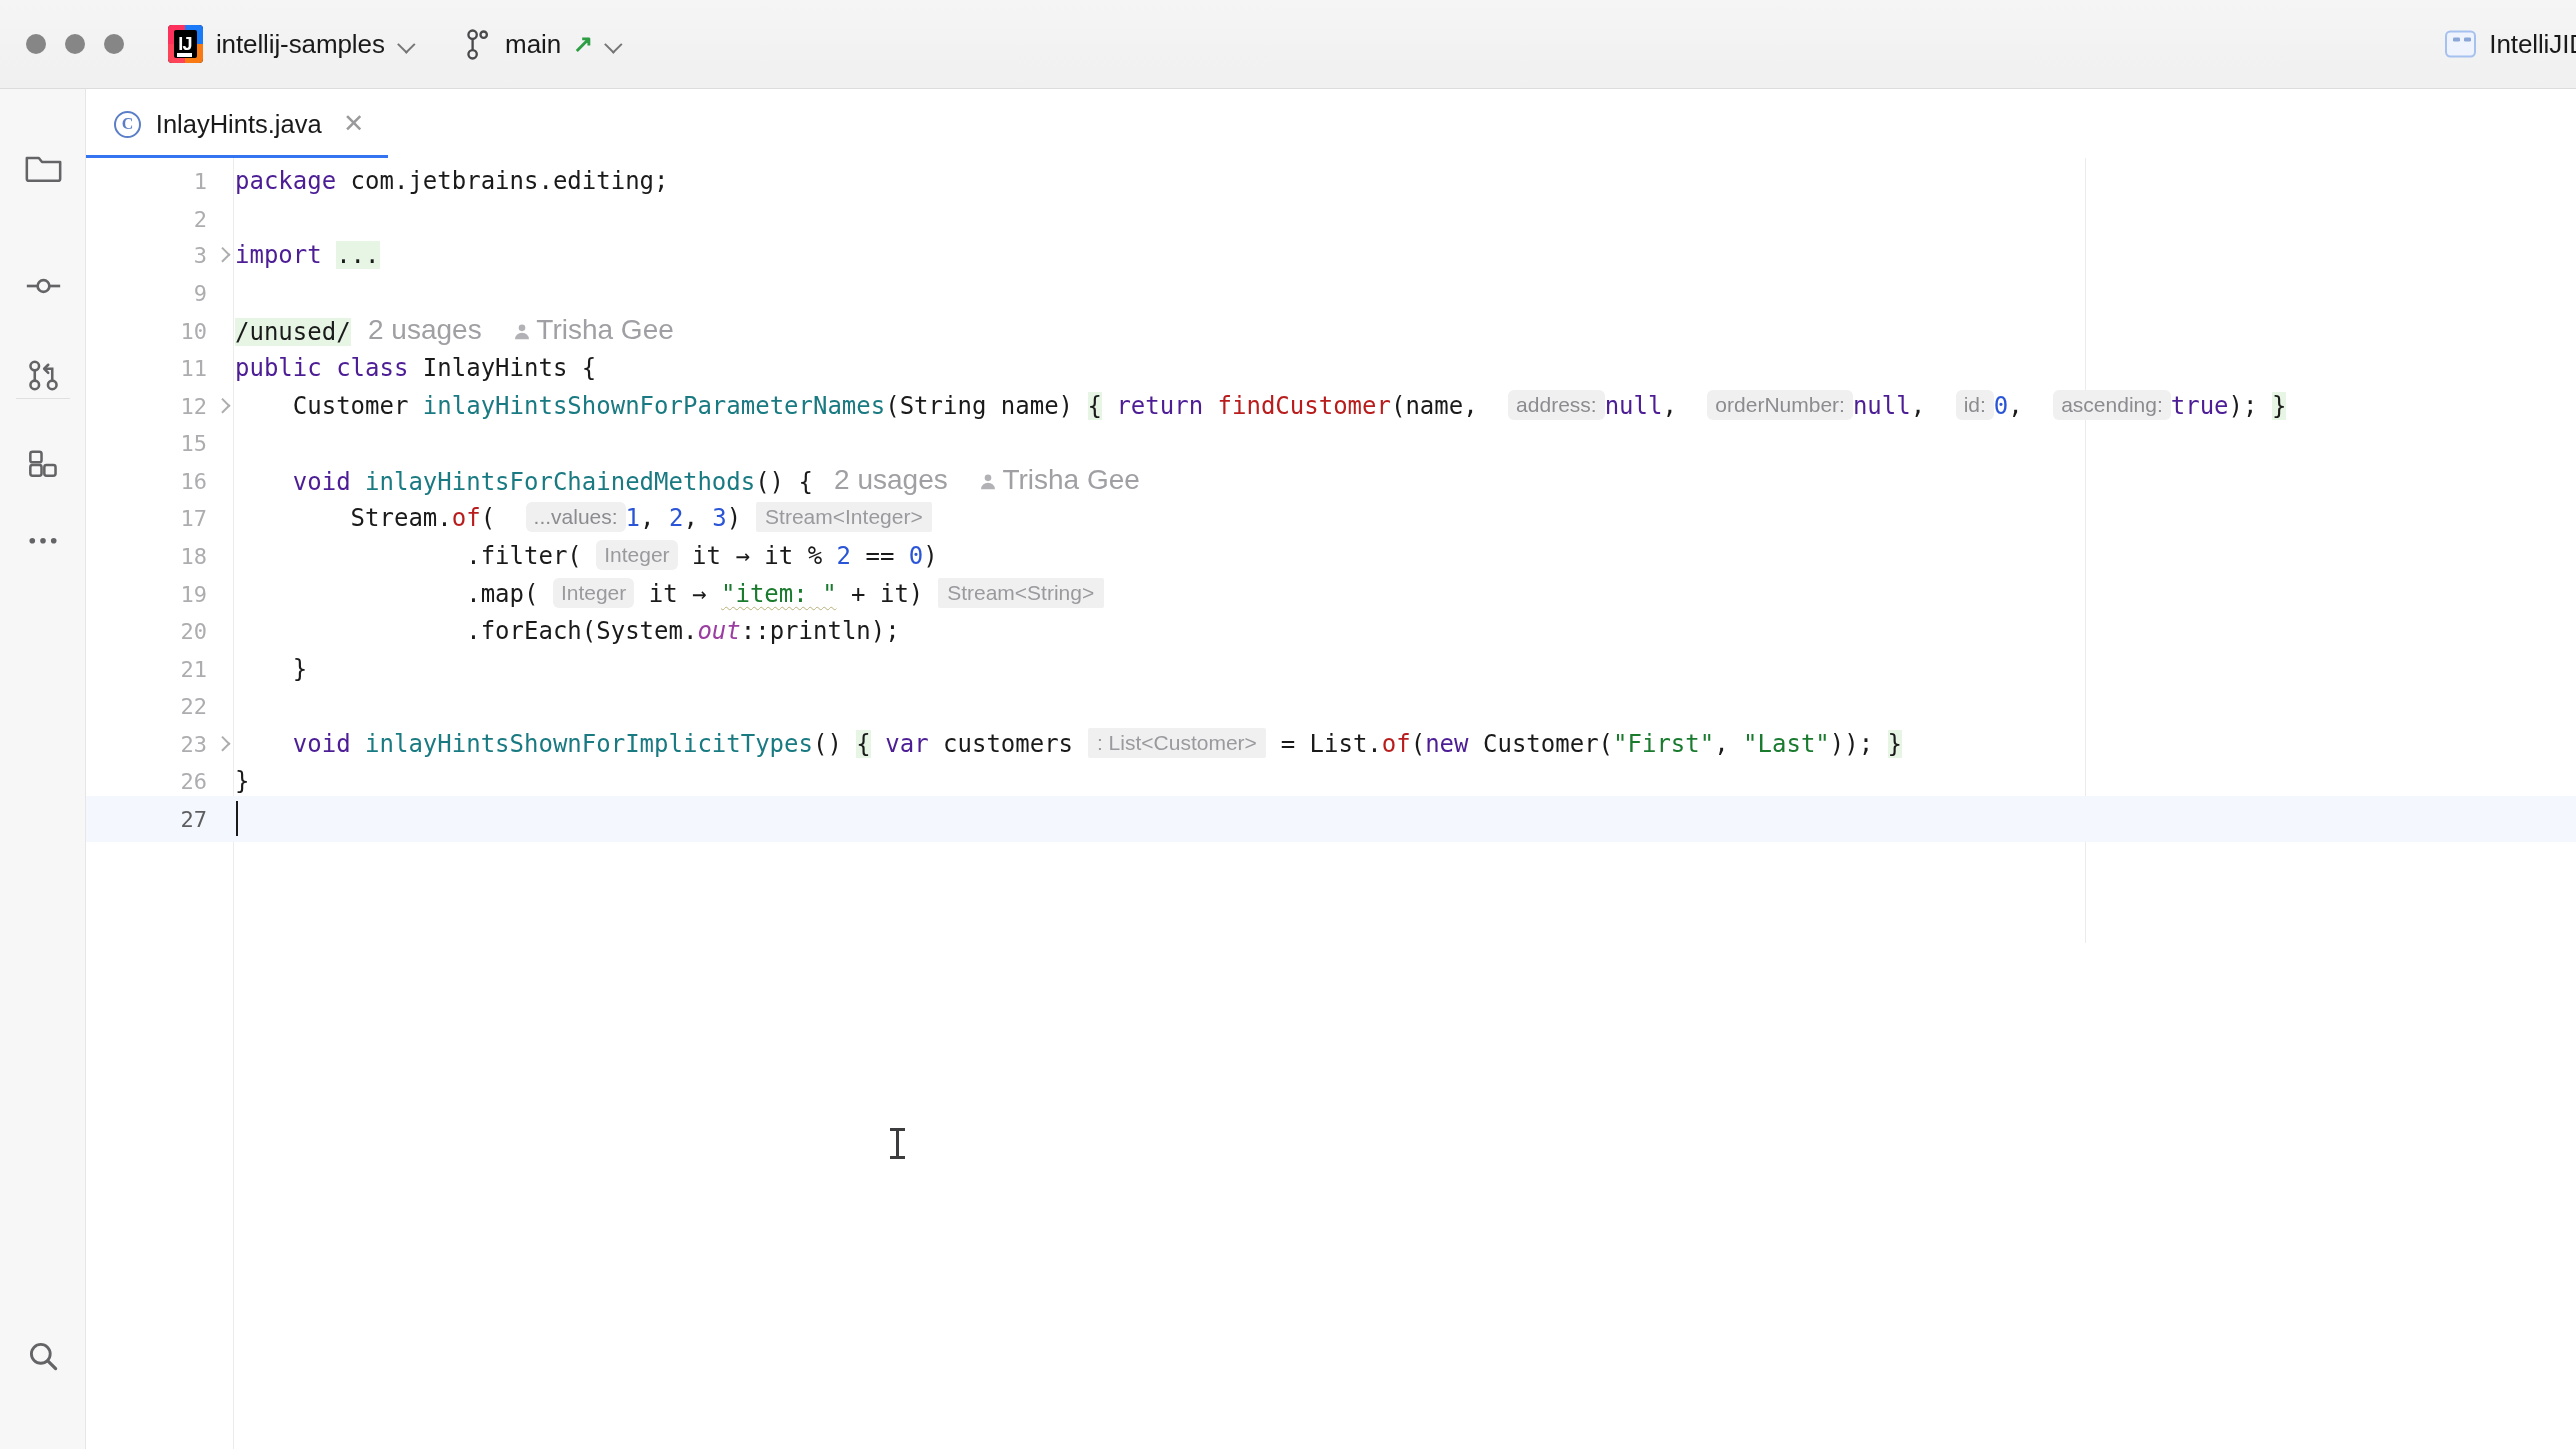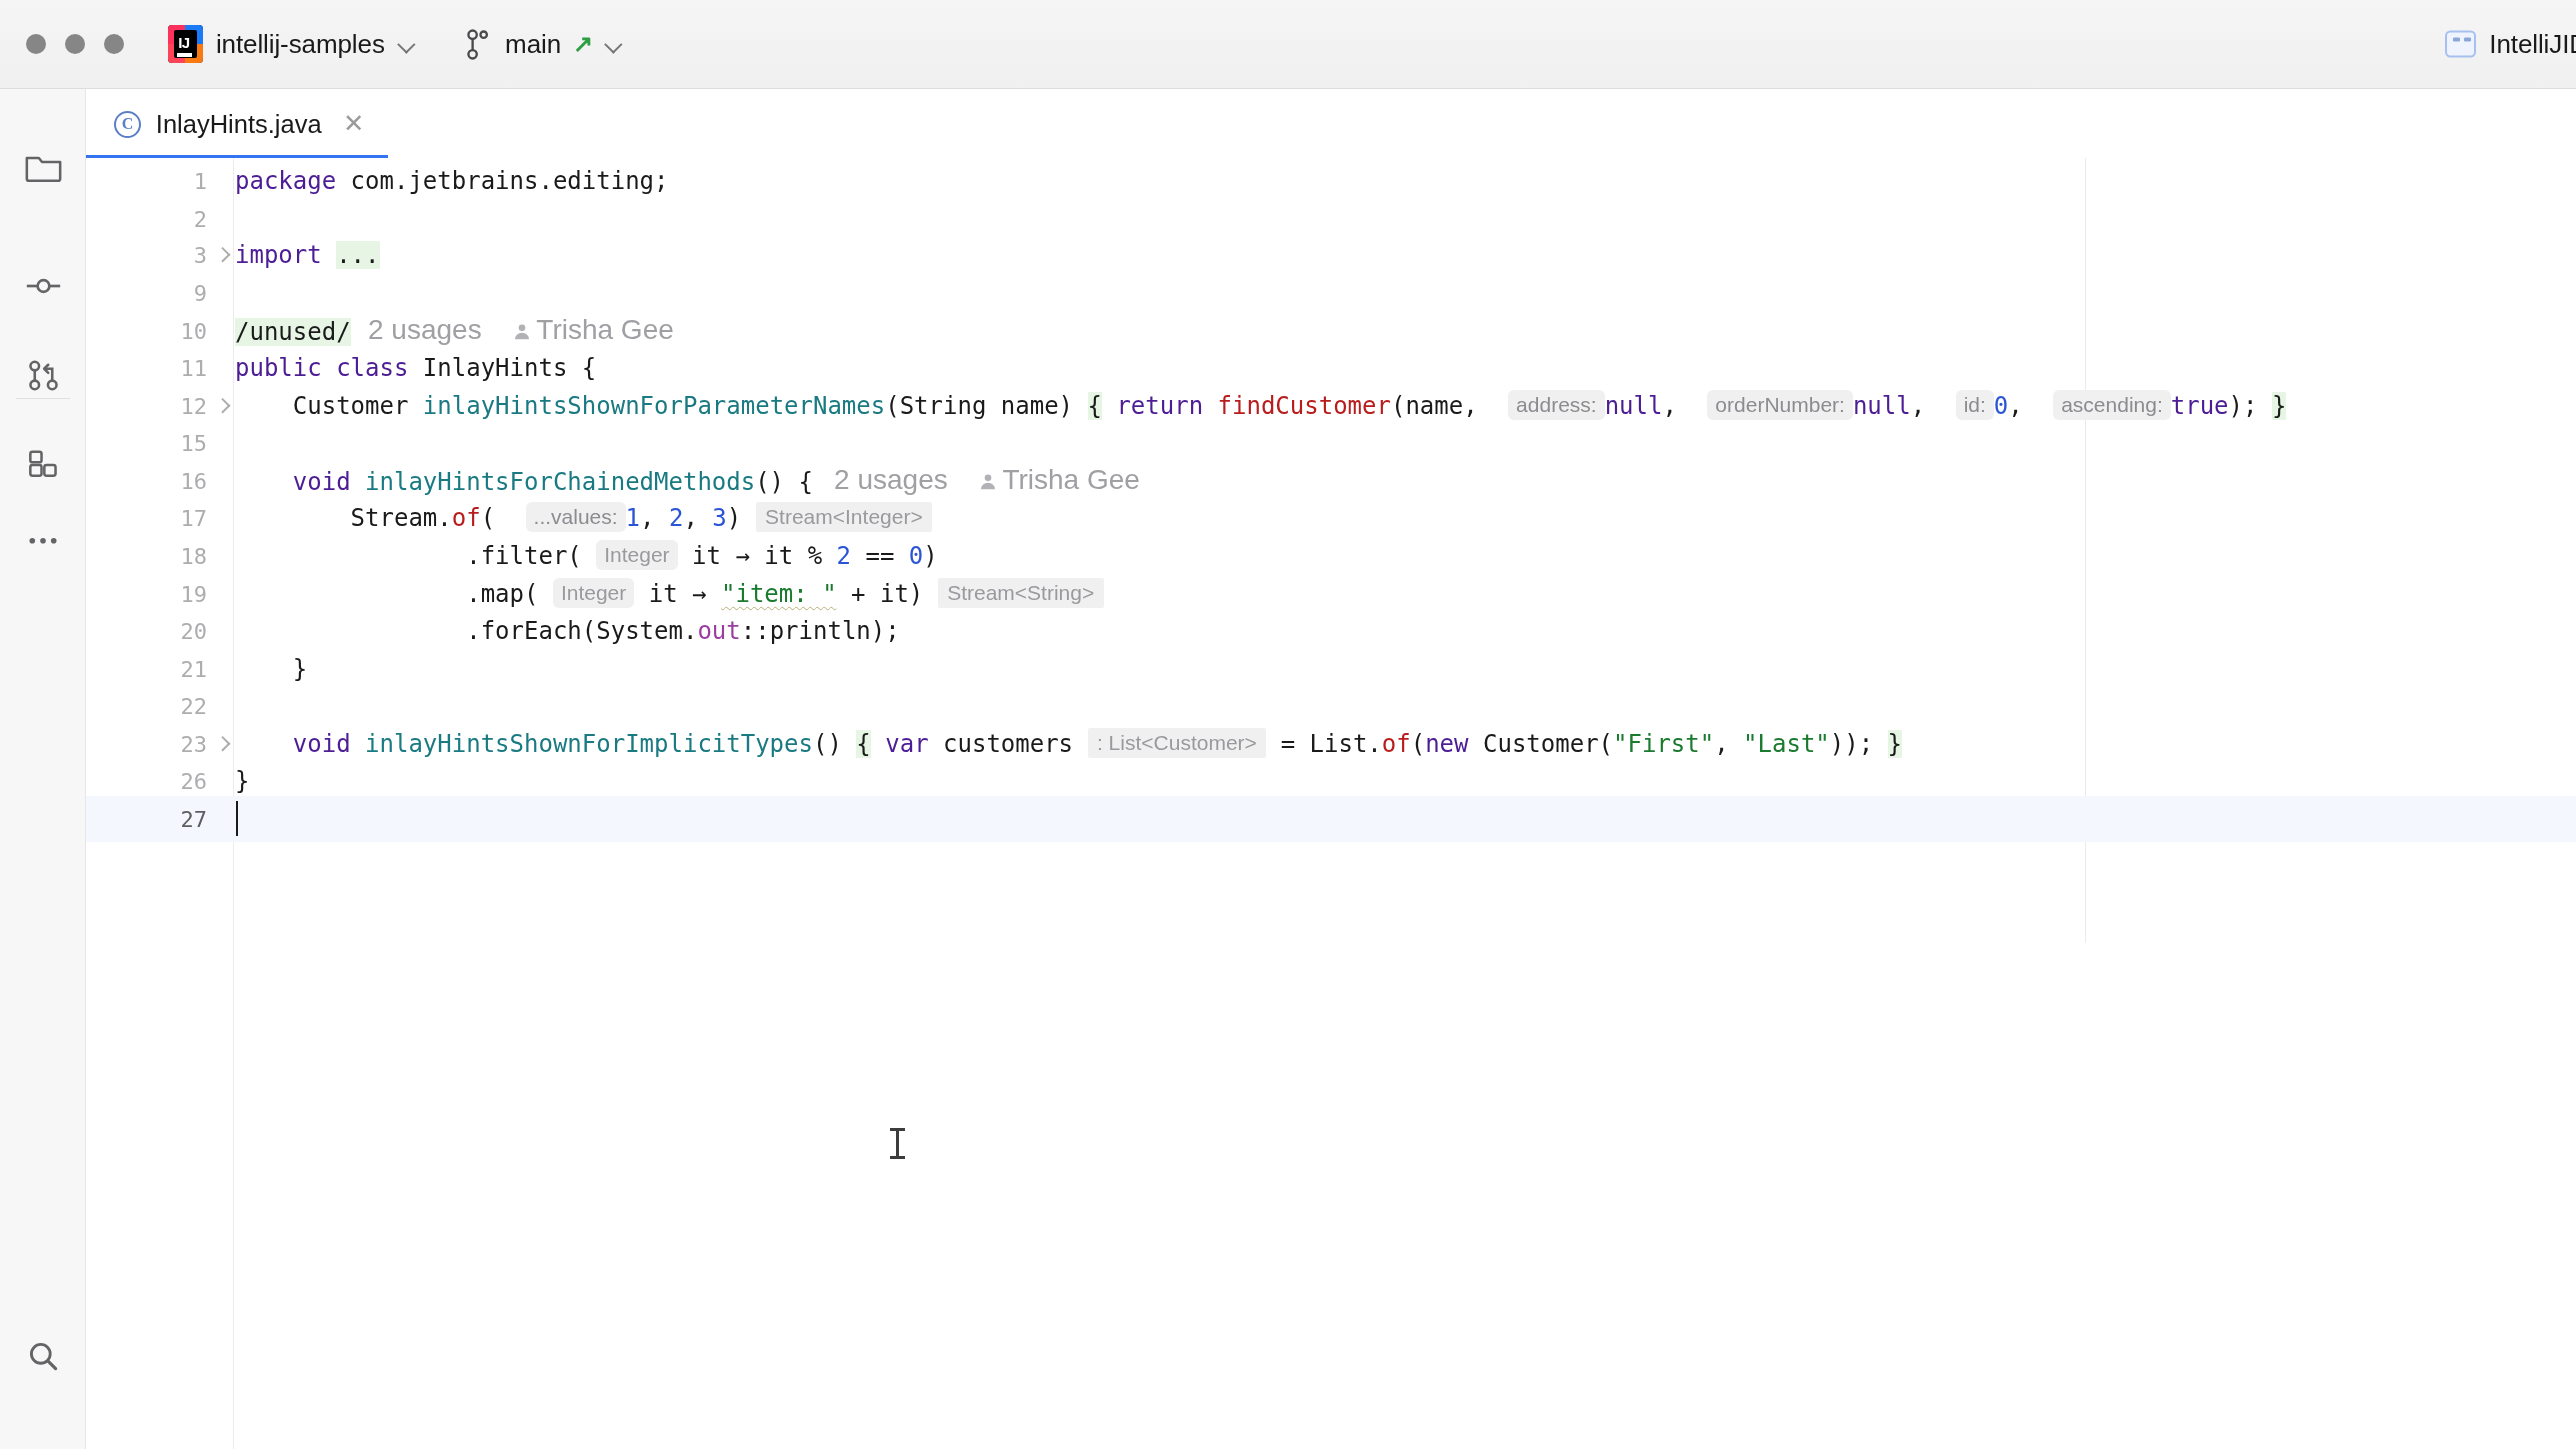--- a/index.html
+++ b/index.html
@@ -27,21 +27,21 @@
   }
   .jb-logo .q1{position:absolute; left:0; top:0; width:17.4px; height:19px; background:#fe315d;}
   .jb-logo .q2{position:absolute; right:0; top:0; width:17.4px; height:19px; background:#1a7af8;}
   .jb-logo .q3{position:absolute; left:0; bottom:0; width:17.4px; height:19px; background:#fd4357;}
   .jb-logo .q4{position:absolute; right:0; bottom:0; width:17.4px; height:19px; background:#f97a12;}
   .jb-logo .inner{
     position:absolute; left:6px; top:4.7px; width:23px; height:28px; background:#000;
     border-radius:2px;
   }
   .jb-logo .ij{
-    position:absolute; left:10.7px; top:8.7px; color:#fff; font-size:15px; font-weight:700;
+    position:absolute; left:10.7px; top:8.7px; color:#fff; font-size:18px; font-weight:700;
     font-family:"Liberation Sans", sans-serif; letter-spacing:-0.7px;text-align:right;
   }
   .jb-logo .bar{
     position:absolute; left:9.4px; bottom:6px; width:14.8px; height:4px; background:#fff;
   }
   .tb-text { font-size:26px; color:#1a1a1b; letter-spacing:-0.1px; }
   .chev { width:17.4px; height:17.4px; position:relative; opacity:.62; }
   .chev::after{
     content:""; position:absolute; left:2px; top:2.7px; width:10.7px; height:10.7px;
     border-right:2.3px solid #2b2b2b; border-bottom:2.3px solid #2b2b2b;
@@ -128,21 +128,21 @@
     color:#1a1a1b; letter-spacing:0px;
   }
   .row.current { background:#f4f8fe; }
   .row.current .lnum { color:#5e5e61; }
 
   
   .kw   { color:#4c1d95;text-align:right; }
   .meth { color:#1a7a82; }
   .str  { color:#1a7a2e; }
   .num  { color:#2a55d6; }
-  .stat { color:#9a3ea1; }
+  .stat { color:#9a3ea1; font-style:italic; }
   .statm{ color:#b91c1c; }
   .plain{ color:#1a1a1b; }
   .fold-bg { background:#e7f5e4; }
   .typo { text-decoration: underline; text-decoration-style: wavy;
           text-decoration-color:#b9b07a; text-decoration-thickness:1.3px;
           text-underline-offset:4px; }
 
   
   .hint {
     font-family:"Liberation Sans", sans-serif; font-size:21px; color:#8c8c90;

